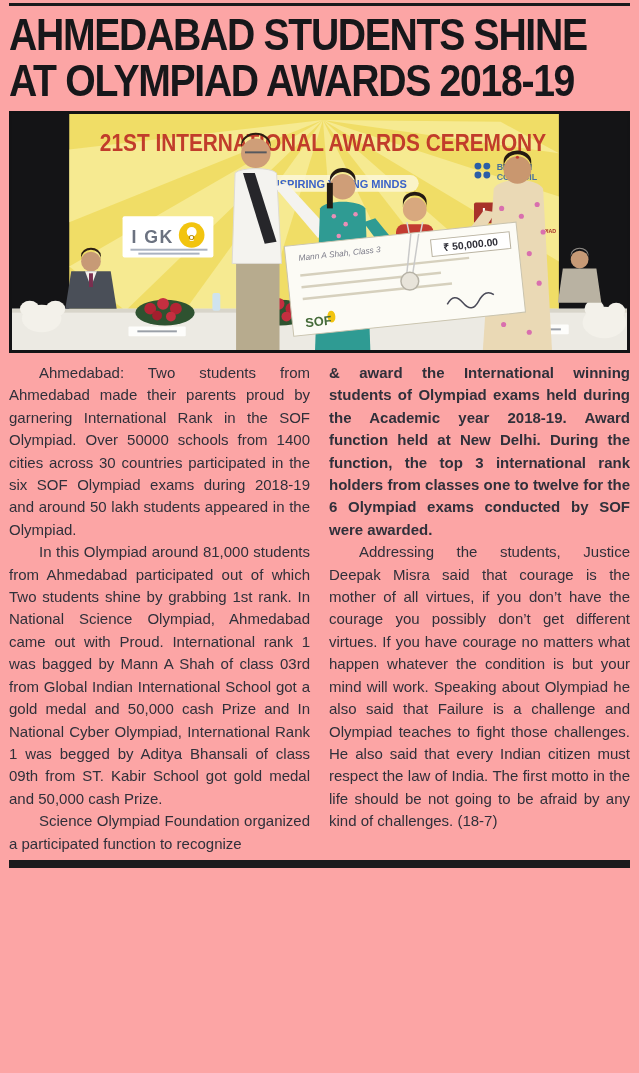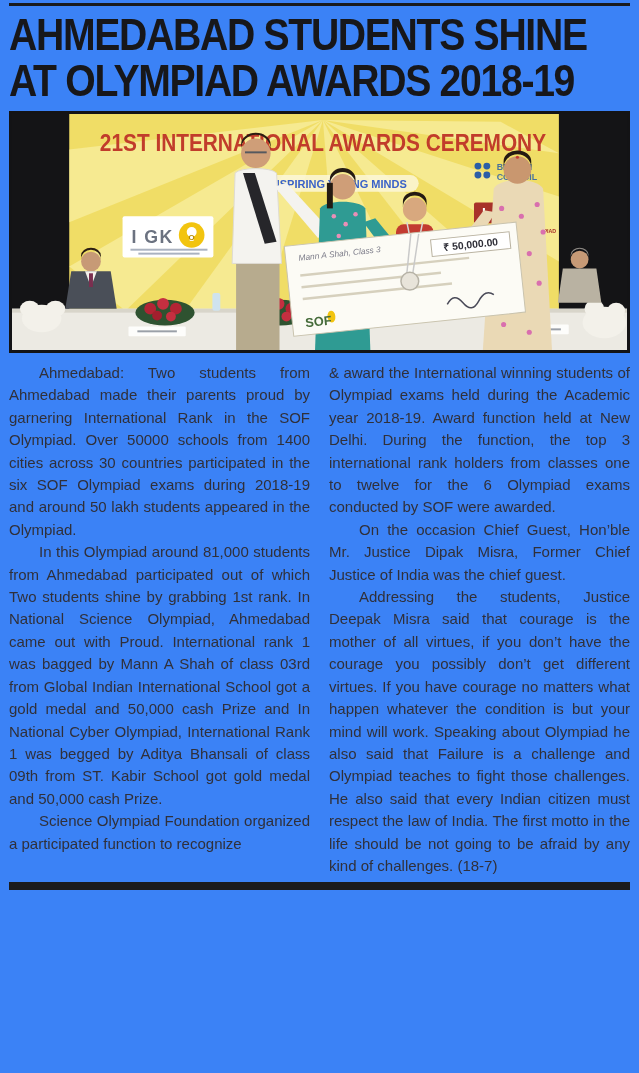--- a/index.html
+++ b/index.html
@@ -1,17 +1,17 @@
 <!DOCTYPE html>
 <html><head>
 <meta charset="utf-8">
 <style>
   html,body{margin:0;padding:0;background:#ffffff;}
   .sheet{
-    width:639px;height:1073px;margin:0 auto;background:#3b82f6;
+    width:639px;height:1073px;margin:0 auto;background:#fca5a5;
     box-sizing:border-box;padding:0 9px;overflow:hidden;
     font-family:"Liberation Sans",sans-serif;
   }
   .top-rule{height:3px;background:#1a1a1c;margin-top:3px;}
   .headline{margin:6px 0 2px 0;padding:0;}
   .headline span{
     display:inline-block;white-space:nowrap;
     font-size:45px;line-height:45px;font-weight:700;color:#17171a;
     letter-spacing:-1.5px;
     transform:scaleX(0.87);transform-origin:0 50%;
@@ -21,21 +21,21 @@
     position:relative;background:#141416;
   }
   .photo-frame svg{display:block;width:100%;height:100%;}
   .article{
     display:flex;gap:19px;
     font-size:15px;line-height:22.4px;color:#30303a;
     text-align:justify;
   }
   .col{flex:1;min-width:0;}
   .col p{margin:0;text-indent:30px;}
-  .col p.no-indent{text-indent:0;}
+  .col p.no-indent{text-indent:0;font-weight:bold;}
   .bottom-rule{height:8px;background:#1b1b1d;margin-top:5px;}
   .svg-sans{font-family:"Liberation Sans",sans-serif;}
 </style>
 </head>
 <body>
 
 <div class="sheet">
 
   <div class="top-rule"></div>
 
@@ -223,20 +223,19 @@
   </figure>
 
   <div class="article">
     <div class="col">
       <p>Ahmedabad: Two students from Ahmedabad made their parents proud by garnering International Rank in the SOF Olympiad. Over 50000 schools from 1400 cities across 30 countries participated in the six SOF Olympiad exams during 2018-19 and around 50 lakh students appeared in the Olympiad.</p>
       <p>In this Olympiad around 81,000 students from Ahmedabad participated out of which Two students shine by grabbing 1st rank. In National Science Olympiad, Ahmedabad came out with Proud. International rank 1 was bagged by Mann A Shah of class 03rd from Global Indian International School got a gold medal and 50,000 cash Prize and In National Cyber Olympiad, International Rank 1 was begged by Aditya Bhansali of class 09th from ST. Kabir School got gold medal and 50,000 cash Prize.</p>
       <p>Science Olympiad Foundation organized a participated function to recognize</p>
     </div>
     <div class="col">
       <p class="no-indent">&amp; award the International winning students of Olympiad exams held during the Academic year 2018-19. Award function held at New Delhi. During the function, the top 3 international rank holders from classes one to twelve for the 6 Olympiad exams conducted by SOF were awarded.</p>
-      <p>On the occasion Chief Guest, Hon’ble Mr. Justice Dipak Misra, Former Chief Justice of India was the chief guest.</p>
       <p>Addressing the students, Justice Deepak Misra said that courage is the mother of all virtues, if you don’t have the courage you possibly don’t get different virtues. If you have courage no matters what happen whatever the condition is but your mind will work. Speaking about Olympiad he also said that Failure is a challenge and Olympiad teaches to fight those challenges. He also said that every Indian citizen must respect the law of India. The first motto in the life should be not going to be afraid by any kind of challenges. (18-7)</p>
     </div>
   </div>
 
   <div class="bottom-rule"></div>
 
 </div>
 
 </body></html>

